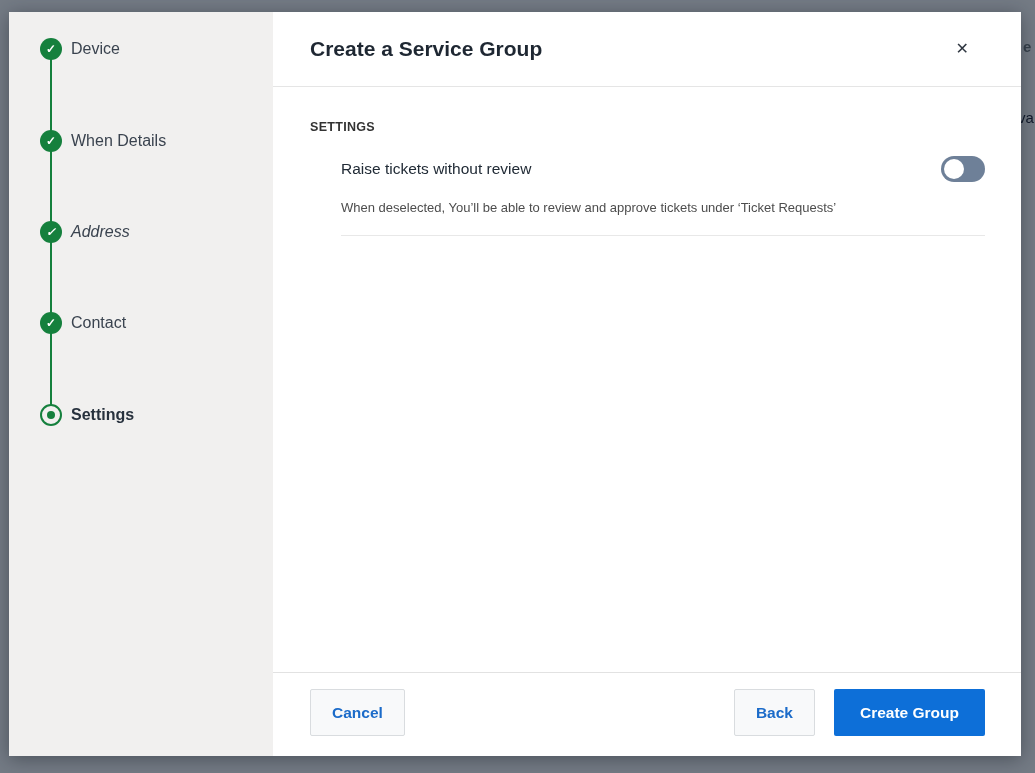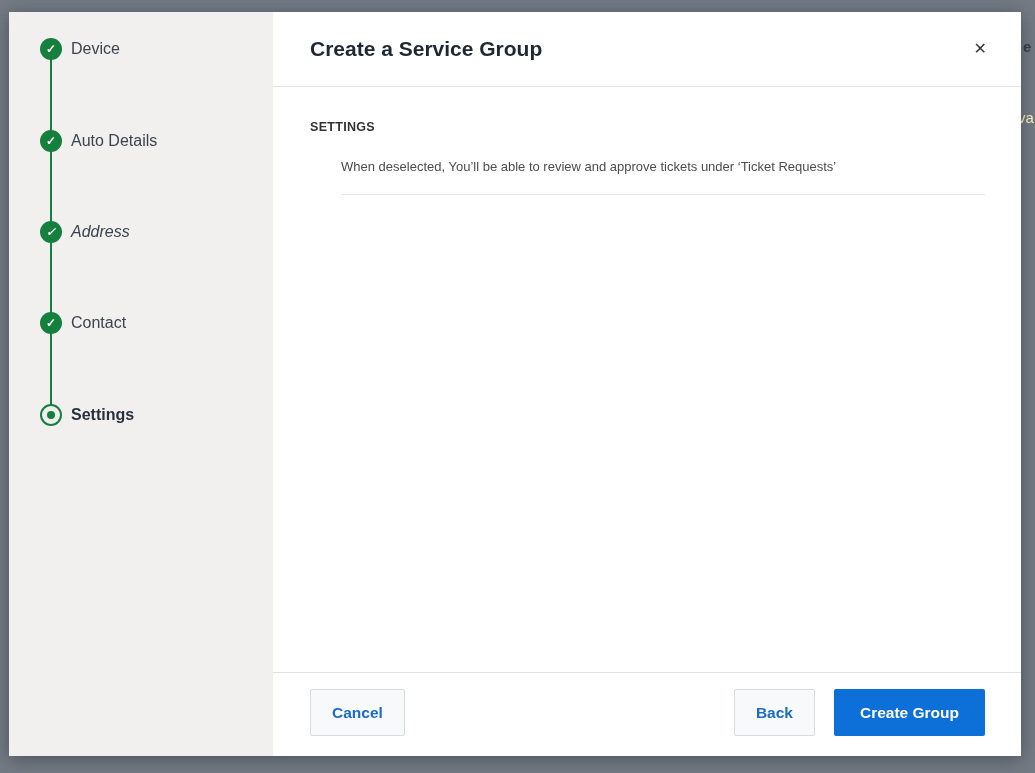--- a/index.html
+++ b/index.html
@@ -5,21 +5,21 @@
   * { margin:0; padding:0; box-sizing:border-box; }
   html,body { width:1035px; height:773px; }
   body { font-family:"Liberation Sans", sans-serif; }
 
   .screen {
     position:relative; width:1035px; height:773px;
     background:#747b85; overflow:hidden;
   }
   .bg-fragment { position:absolute; font-size:15px; }
   .bg-fragment.f0 { left:1023px; top:38px; color:#353f4a; font-weight:bold; }
-  .bg-fragment.f1 { left:1018px; top:109px; color:#fef9c3; }
+  .bg-fragment.f1 { left:1018px; top:109px; color:#0f172a; }
 
   .modal {
     position:absolute; left:9px; top:12px; width:1012px; height:744px;
     background:#ffffff; display:flex;
     box-shadow:0 3px 18px rgba(25,30,38,.45);
   }
 
   
   .sidebar {
     position:relative; width:264px; flex:0 0 264px;
@@ -52,21 +52,21 @@
   }
   .step-label {
     margin-left:9px; font-size:16px; color:#3a playing434f; color:#3a434f;
   }
   .step-label[data-state="current"] { font-weight:bold; color:#27313d; }
 
   
   .main { position:relative; flex:1; height:100%; background:#fff; }
   .modal-header {
     height:75px; display:flex; align-items:center;
-    padding:0 30px 0 37px; border-bottom:1px solid #e5e5e5;
+    padding:0 48px 0 37px; border-bottom:1px solid #e5e5e5;
   }
   .modal-title { flex:1; font-size:21px; color:#1e2732; }
   .close-btn {
     background:none; border:none; font-size:16px; color:#2f3741;
     cursor:pointer; line-height:1; padding:4px;
   }
 
   .content { padding:33px 36px 0 37px; }
   .section-label {
     font-size:12.5px; font-weight:bold; color:#333; letter-spacing:.3px;
@@ -129,21 +129,21 @@
 
     <div class="sidebar">
       <div class="step-line"></div>
 
       <div class="step-item s0">
         <span class="step-icon" data-state="completed"></span>
         <span class="step-label" data-state="completed">Device</span>
       </div>
       <div class="step-item s1">
         <span class="step-icon" data-state="completed"></span>
-        <span class="step-label" data-state="completed">Auto Details</span>
+        <span class="step-label" data-state="completed">When Details</span>
       </div>
       <div class="step-item s2">
         <span class="step-icon" data-state="completed"></span>
         <span class="step-label" data-state="completed">Address</span>
       </div>
       <div class="step-item s3">
         <span class="step-icon" data-state="completed"></span>
         <span class="step-label" data-state="completed">Contact</span>
       </div>
       <div class="step-item s4">
@@ -157,20 +157,26 @@
       <div class="modal-header">
         <h1 class="modal-title">Create a Service Group</h1>
         <button class="close-btn">✕</button>
       </div>
 
       <div class="content">
         <div class="section-label">SETTINGS</div>
 
 
         <div class="setting-row">
+          <div class="row-top">
+            <span class="row-label">Raise tickets without review</span>
+            <button class="toggle" data-state="off">
+              <span class="knob"></span>
+            </button>
+          </div>
           <p class="row-desc">When deselected, You’ll be able to review and approve tickets under ‘Ticket Requests’</p>
           <hr class="divider">
         </div>
       </div>
 
       <div class="modal-footer">
         <button class="btn btn-ghost">Cancel</button>
         <span class="footer-spacer"></span>
         <button class="btn btn-ghost btn-back">Back</button>
         <button class="btn btn-primary">Create Group</button>

